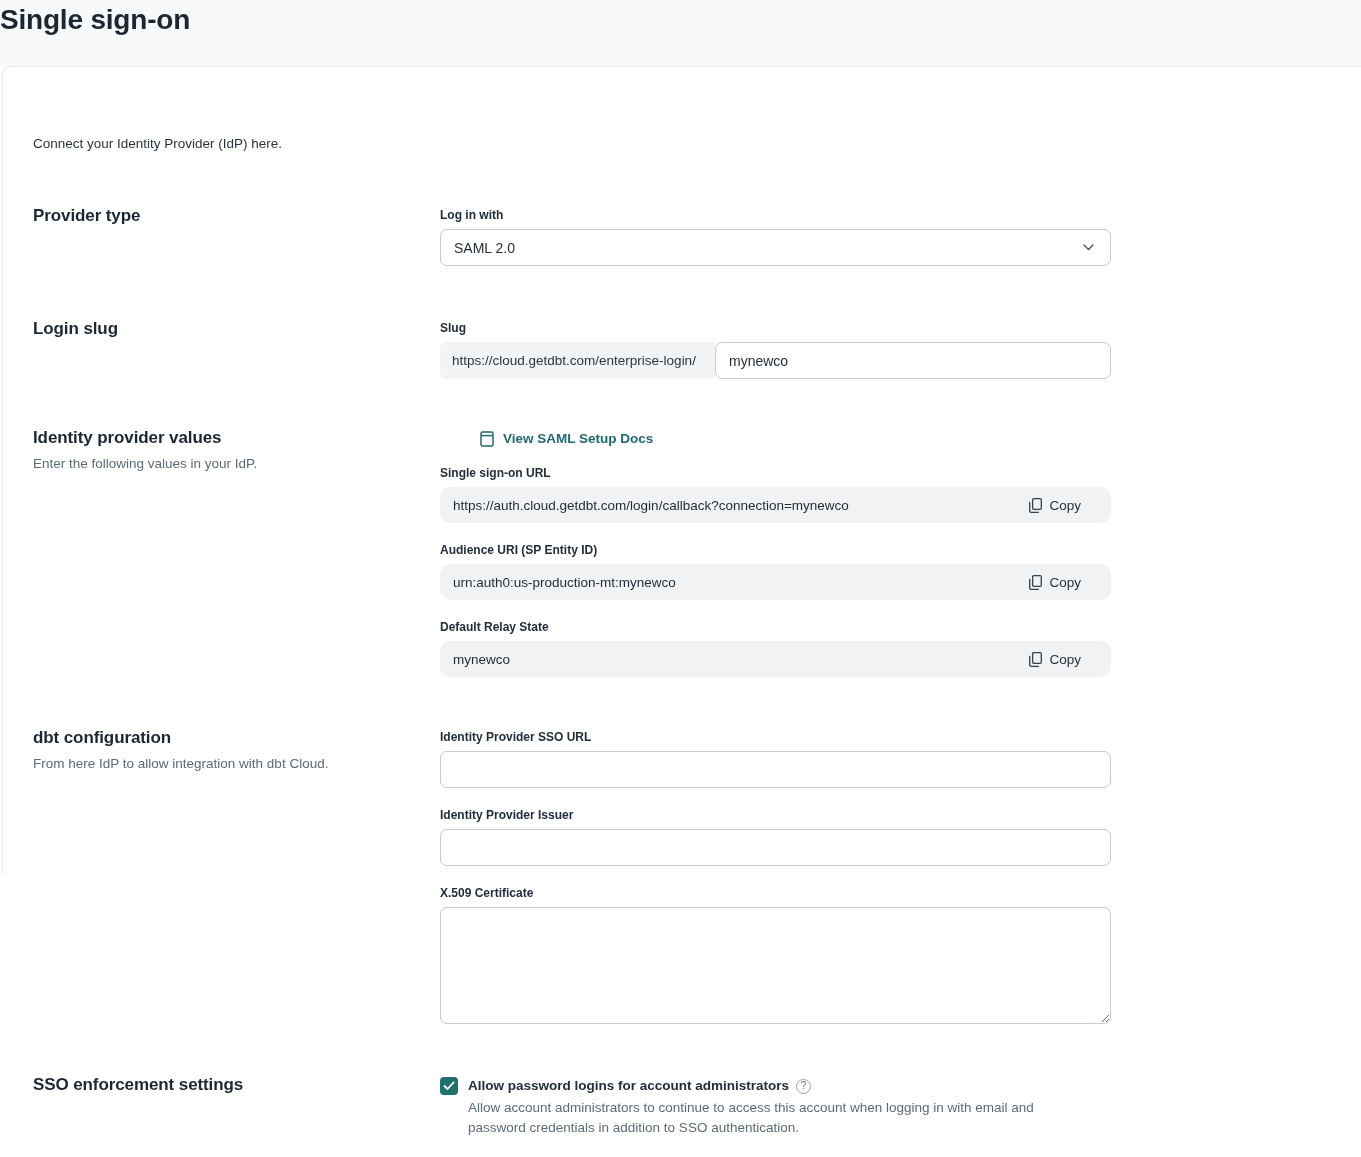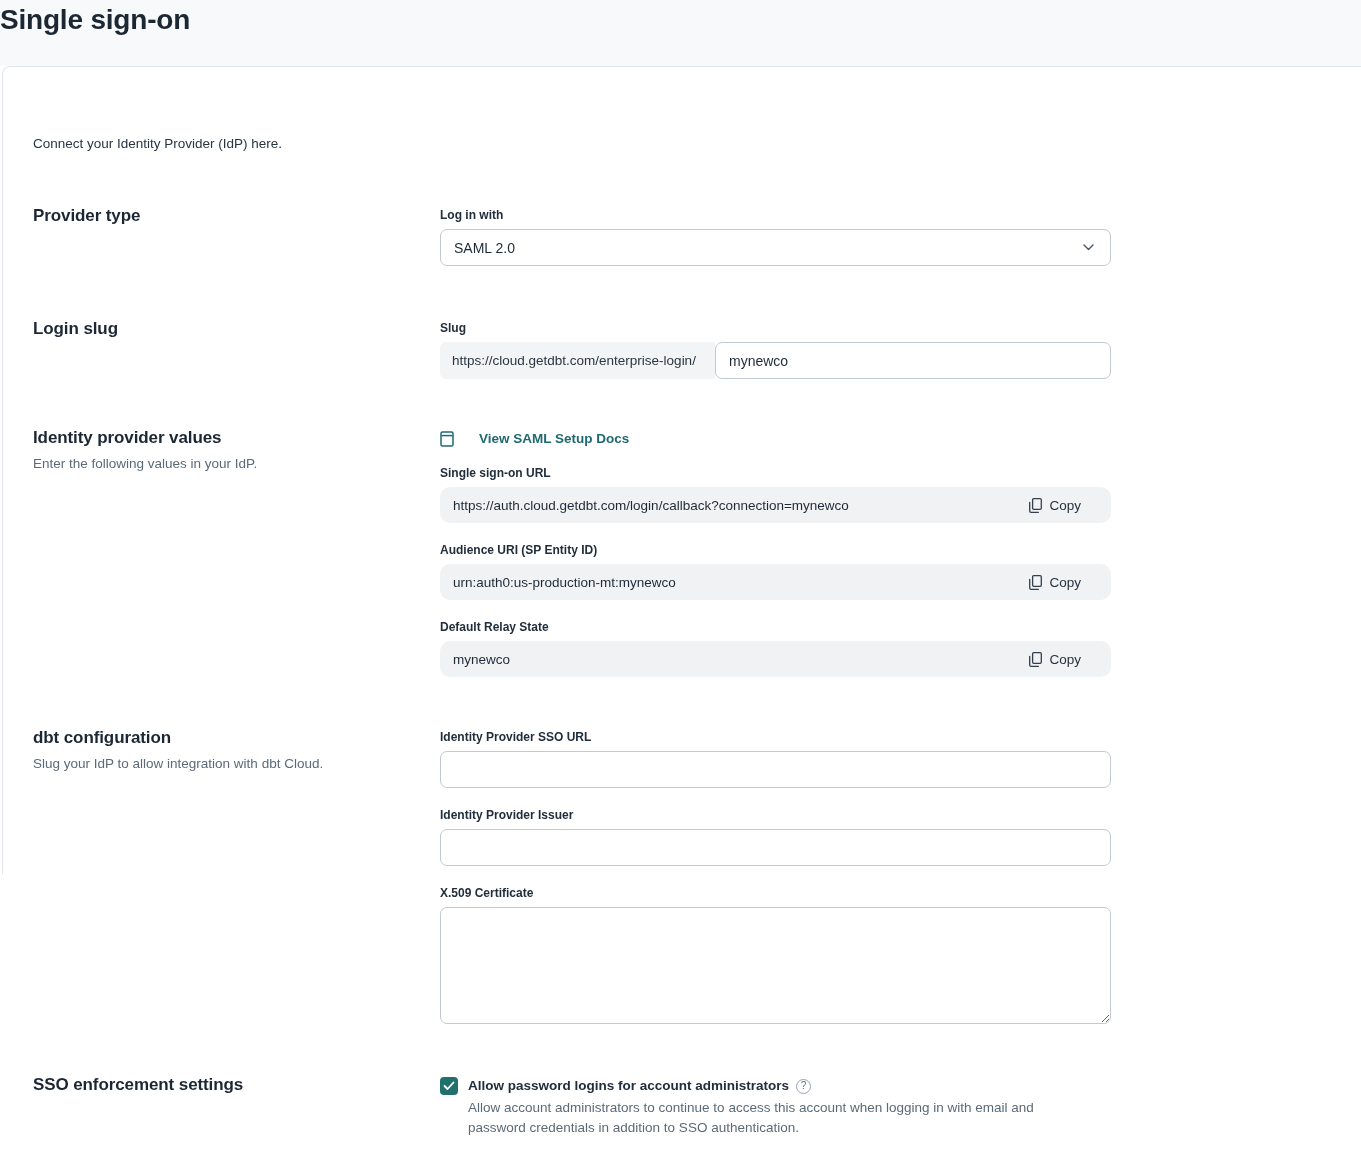--- a/index.html
+++ b/index.html
@@ -128,27 +128,28 @@
     font-family: "Liberation Sans", sans-serif;
     font-size: 14px;
     color: #1f2a37;
     outline: none;
     min-width: 0;
   }
   
   .docs-link {
     display: inline-flex;
     align-items: center;
-    gap: 25px;
+    gap: 9px;
     font-size: 13.5px;
     font-weight: 700;
     color: #1f6a70;
     text-decoration: none;
     cursor: pointer;
     line-height: 20px;
+    margin-left: 40px;
   }
   
   .copy-field {
     position: relative;
     height: 36px;
     background: #f1f2f4;
     border-radius: 10px;
     display: flex;
     align-items: center;
     padding: 0 114px 0 13px;
@@ -319,21 +320,21 @@
           </span>
           <span>Copy</span>
         </button>
       </div>
     </div>
   </div>
 
   <div class="row gap48">
     <div class="row-left">
       <h2 class="section-heading">dbt configuration</h2>
-      <p class="section-sub">Slug your IdP to allow integration with dbt Cloud.</p>
+      <p class="section-sub">From here IdP to allow integration with dbt Cloud.</p>
     </div>
     <div class="row-right">
       <span class="field-label">Identity Provider SSO URL</span>
       <input class="text-input" type="text" value="" style="">
 
       <span class="field-label mt19">Identity Provider Issuer</span>
       <input class="text-input" type="text" value="" style="">
 
       <span class="field-label mt19">X.509 Certificate</span>
       <textarea class="cert-textarea" style=""></textarea>

